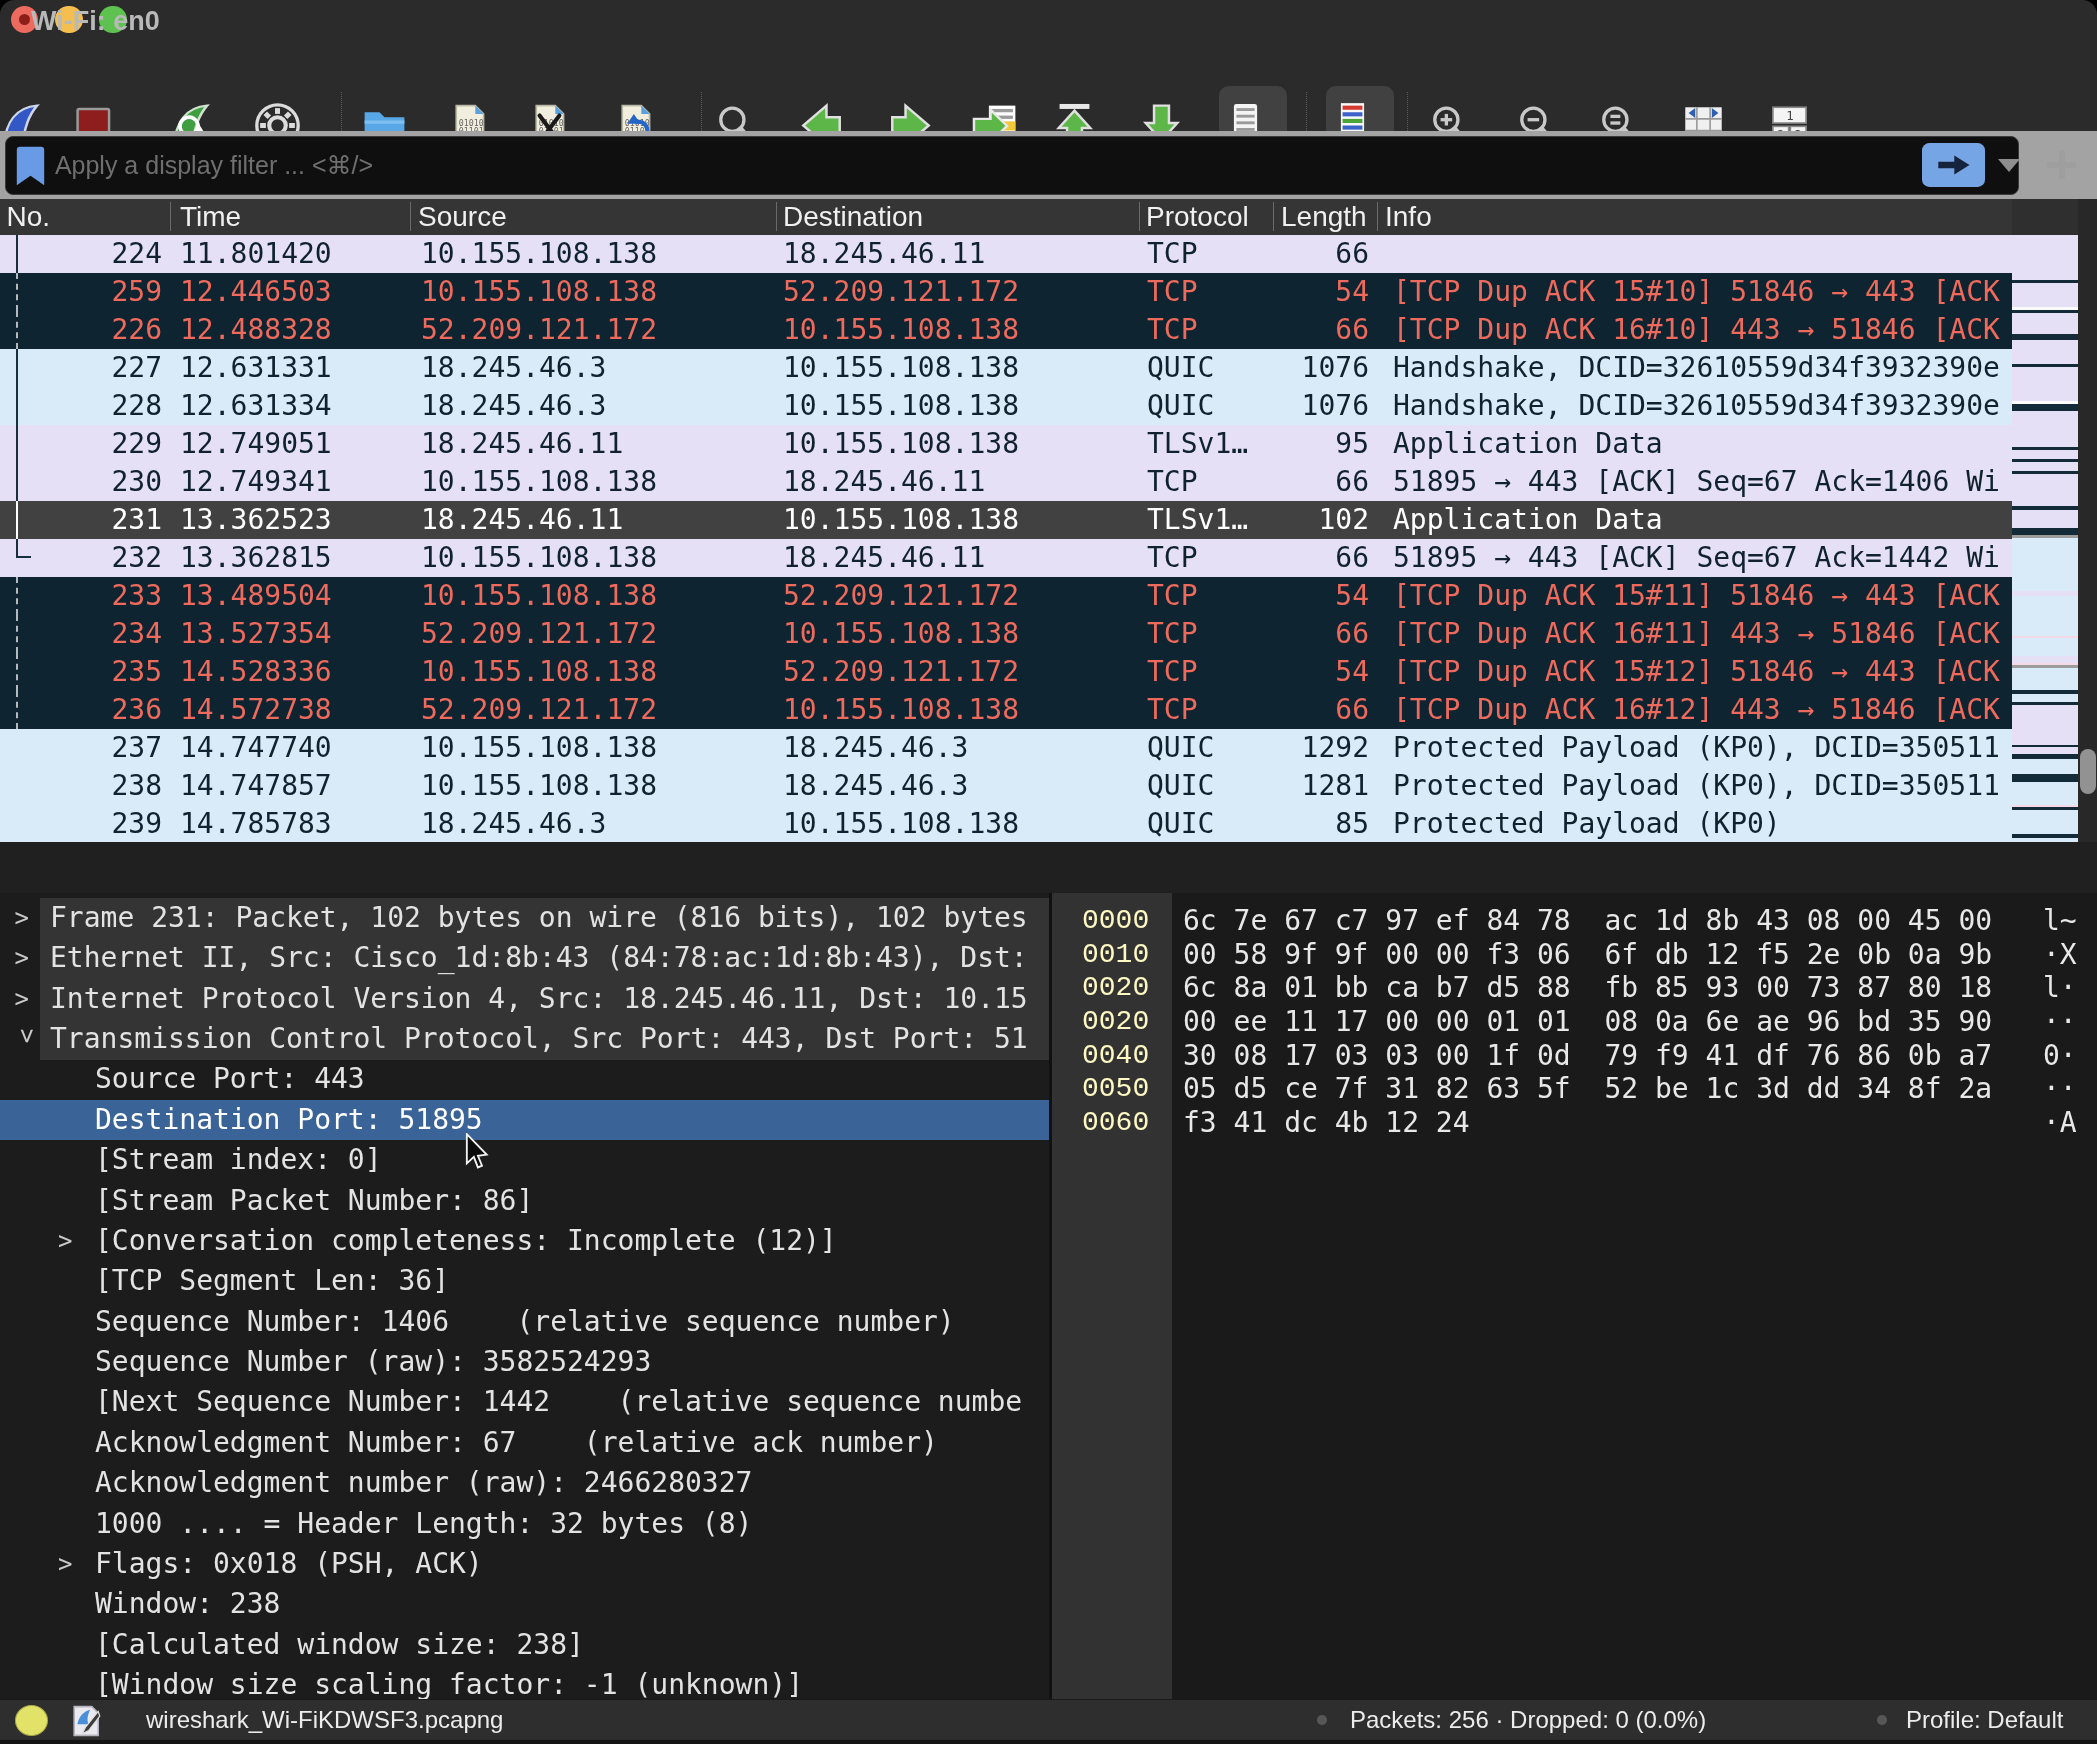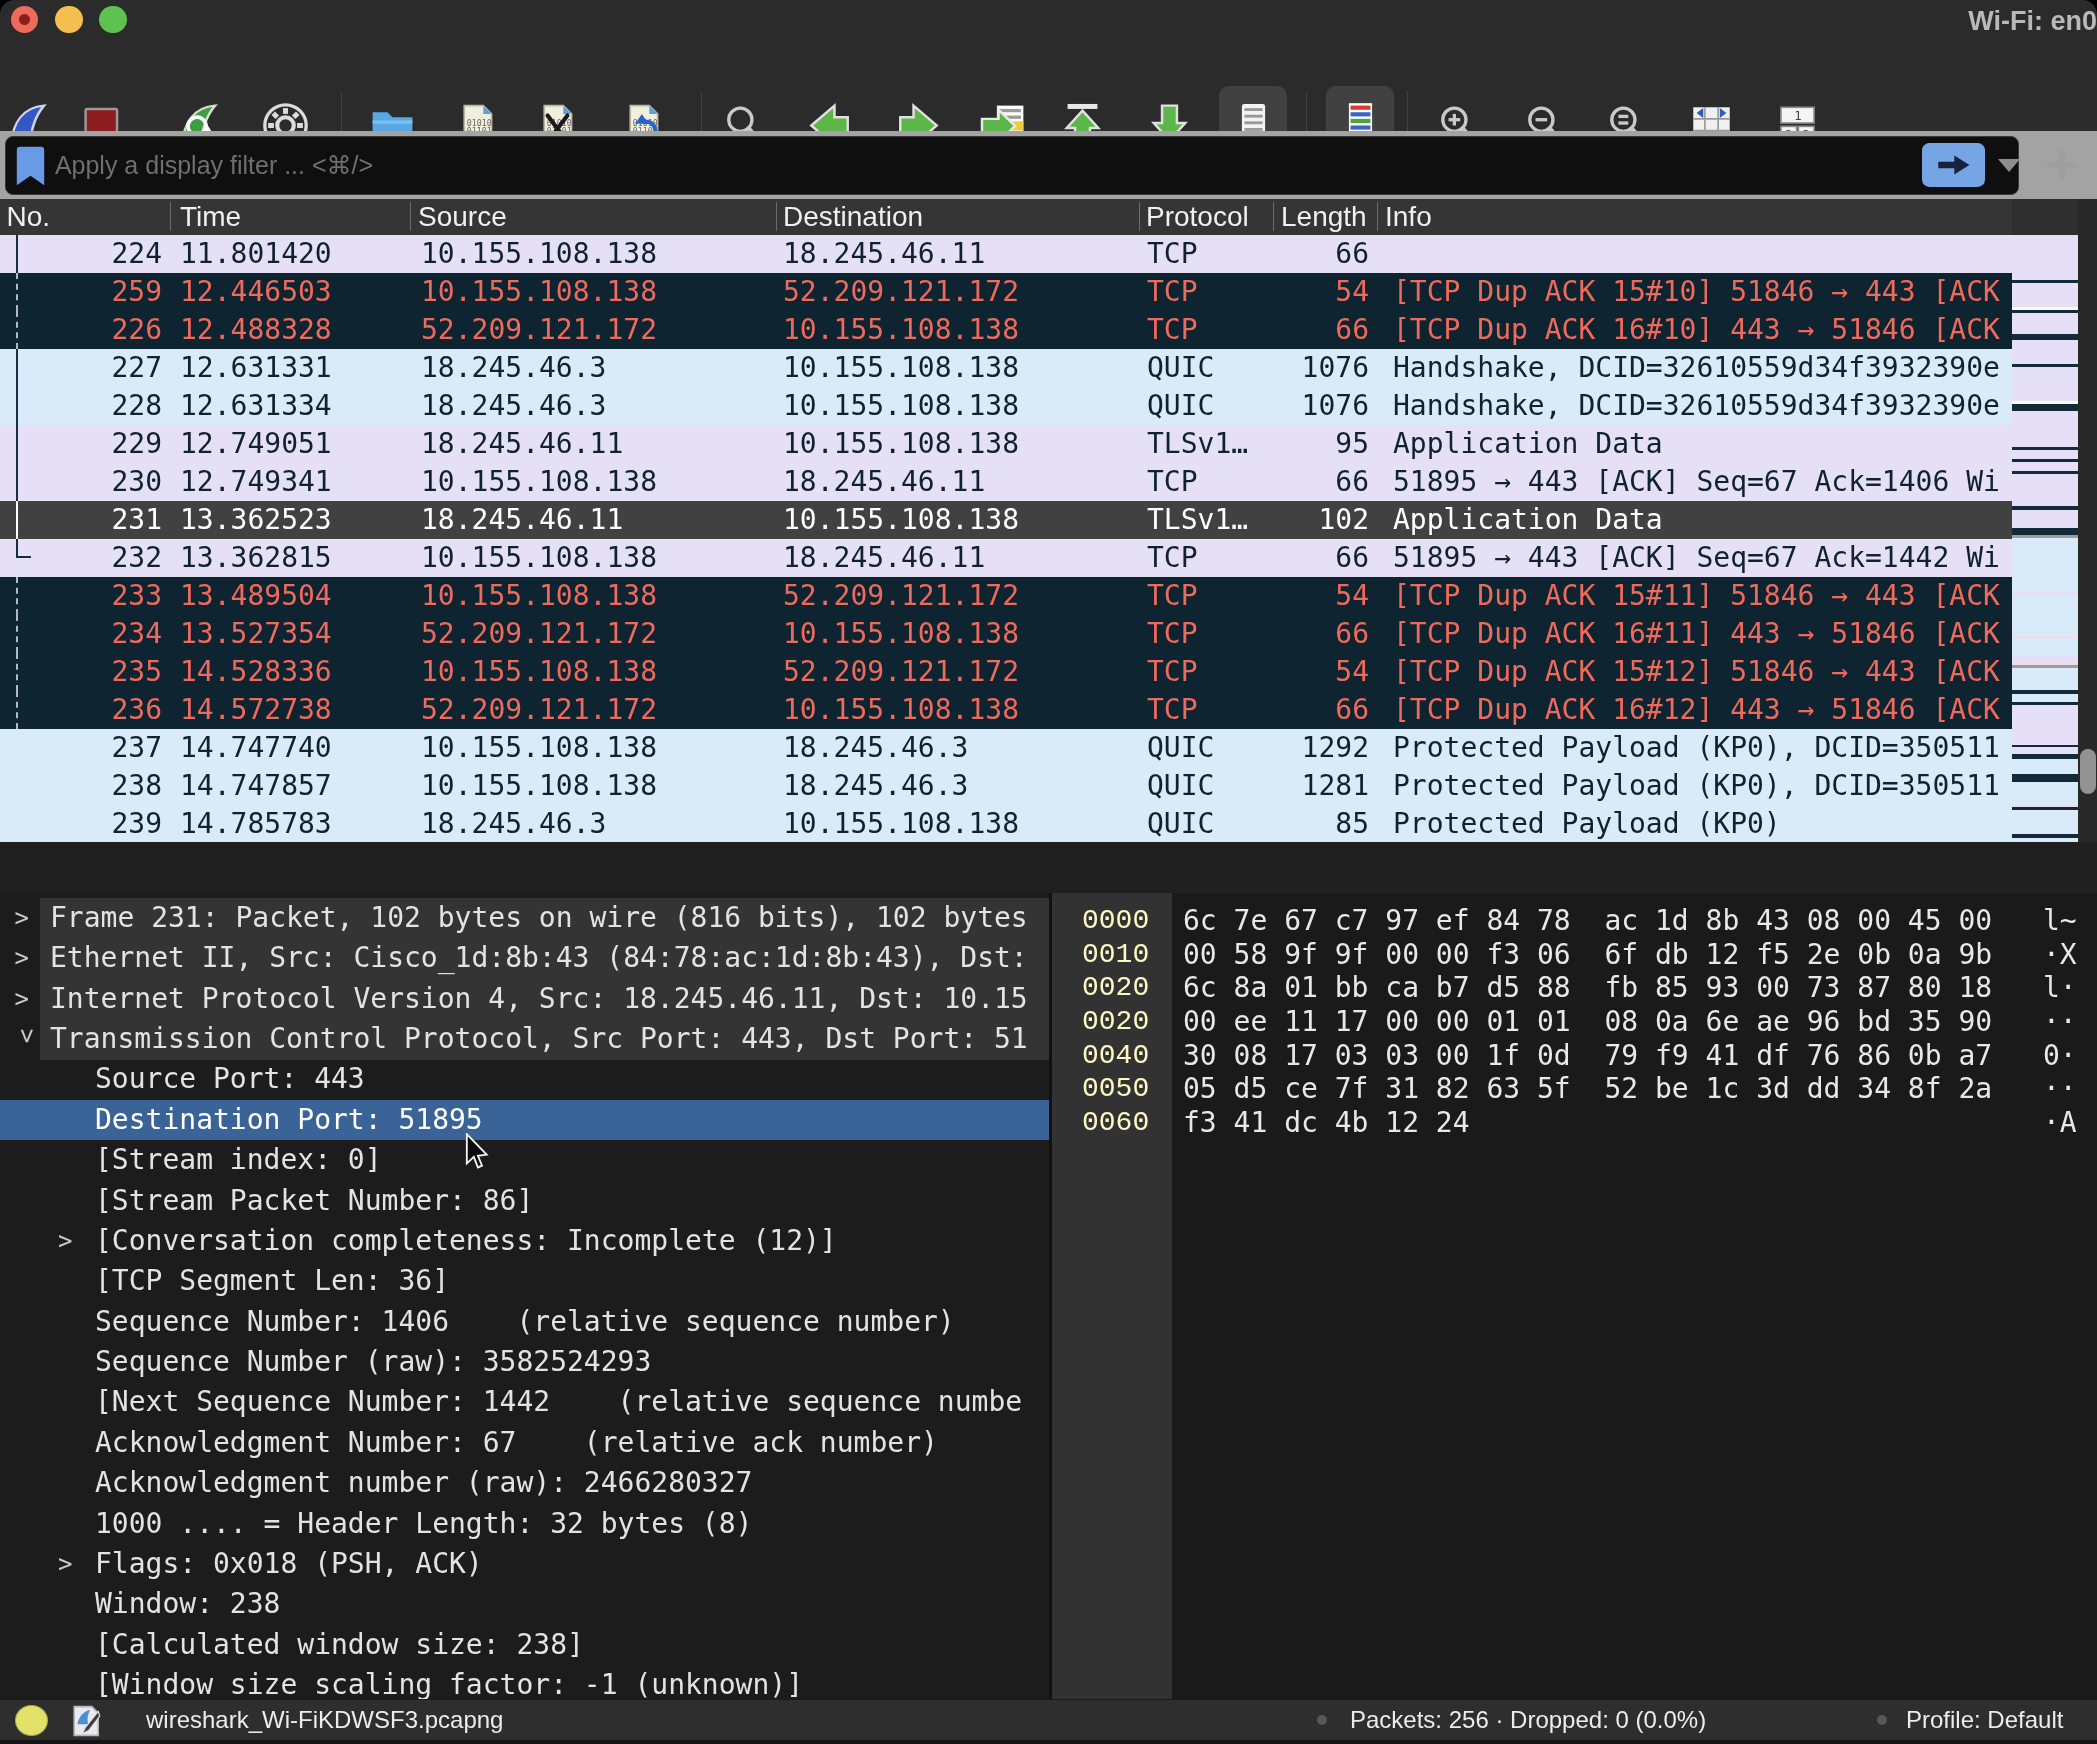--- a/index.html
+++ b/index.html
@@ -2,31 +2,31 @@
 <html style="font-size:13px"><head>
 <meta charset="utf-8">
 <style>
   html,body{margin:0;padding:0;background:#000;}
   body{width:2097px;height:1745px;position:relative;overflow:hidden;
        font-family:"Liberation Sans",sans-serif;}
   .app{position:absolute;inset:0;background:#2b2b2b;border-radius:14.6px 14.6px 0 0;overflow:hidden;}
 
   
   .titlebar{position:absolute;top:0;left:0;right:0;height:39px;}
-  .title{position:absolute;top:0;left:0;right:0;text-align:right;
+  .title{position:absolute;top:0;left:0;right:0;text-align:left;
          font-size:27px;font-weight:bold;color:#b9b9b9;line-height:42px;padding-left:31px;}
   .light{position:absolute;top:5.7px;width:27.5px;height:27.5px;border-radius:50%;}
   .light.red{left:10.5px;background:#ec6a5e;}
   .light.red::after{content:"";position:absolute;left:8px;top:8px;width:11.3px;height:11.3px;border-radius:50%;background:#8c1f1a;}
   .light.yellow{left:55px;background:#f4bf4f;}
   .light.green{left:99px;background:#5dc24f;}
 
   
   .toolbar{position:absolute;top:39px;left:0;right:0;height:92px;}
-  .tool{position:absolute;top:47px;width:68px;height:78px;display:flex;align-items:center;justify-content:center;}
+  .tool{position:absolute;top:47px;width:68px;height:78px;display:flex;align-items:center;}
   .tool.pressed{background:#414141;border-radius:9.7px;}
   .tool svg{width:53px;height:53px;}
   .tool-sep{position:absolute;top:53px;height:65px;border-left:1.6px dotted #5a5a5a;}
 
   
   .filterbar{position:absolute;top:131px;left:0;right:0;height:68px;background:#a3a3a3;}
   .filter-field{position:absolute;left:4.9px;top:4.9px;width:2012px;height:57px;background:#0f0f0f;
                 border:1.6px solid #3a3a3a;border-radius:8px;}
   .bookmark{position:absolute;left:9.7px;top:8px;}
   .filter-placeholder{position:absolute;left:49px;top:0;line-height:57px;font-size:25px;color:#6f6f6f;}

